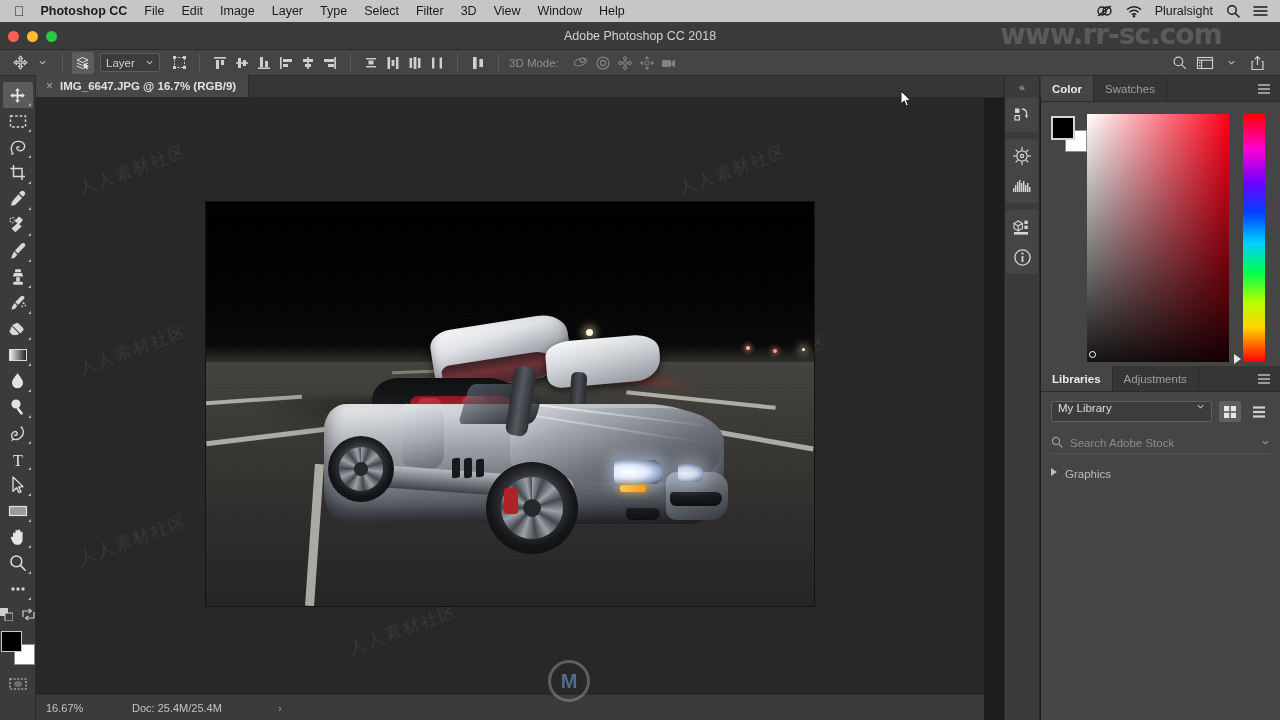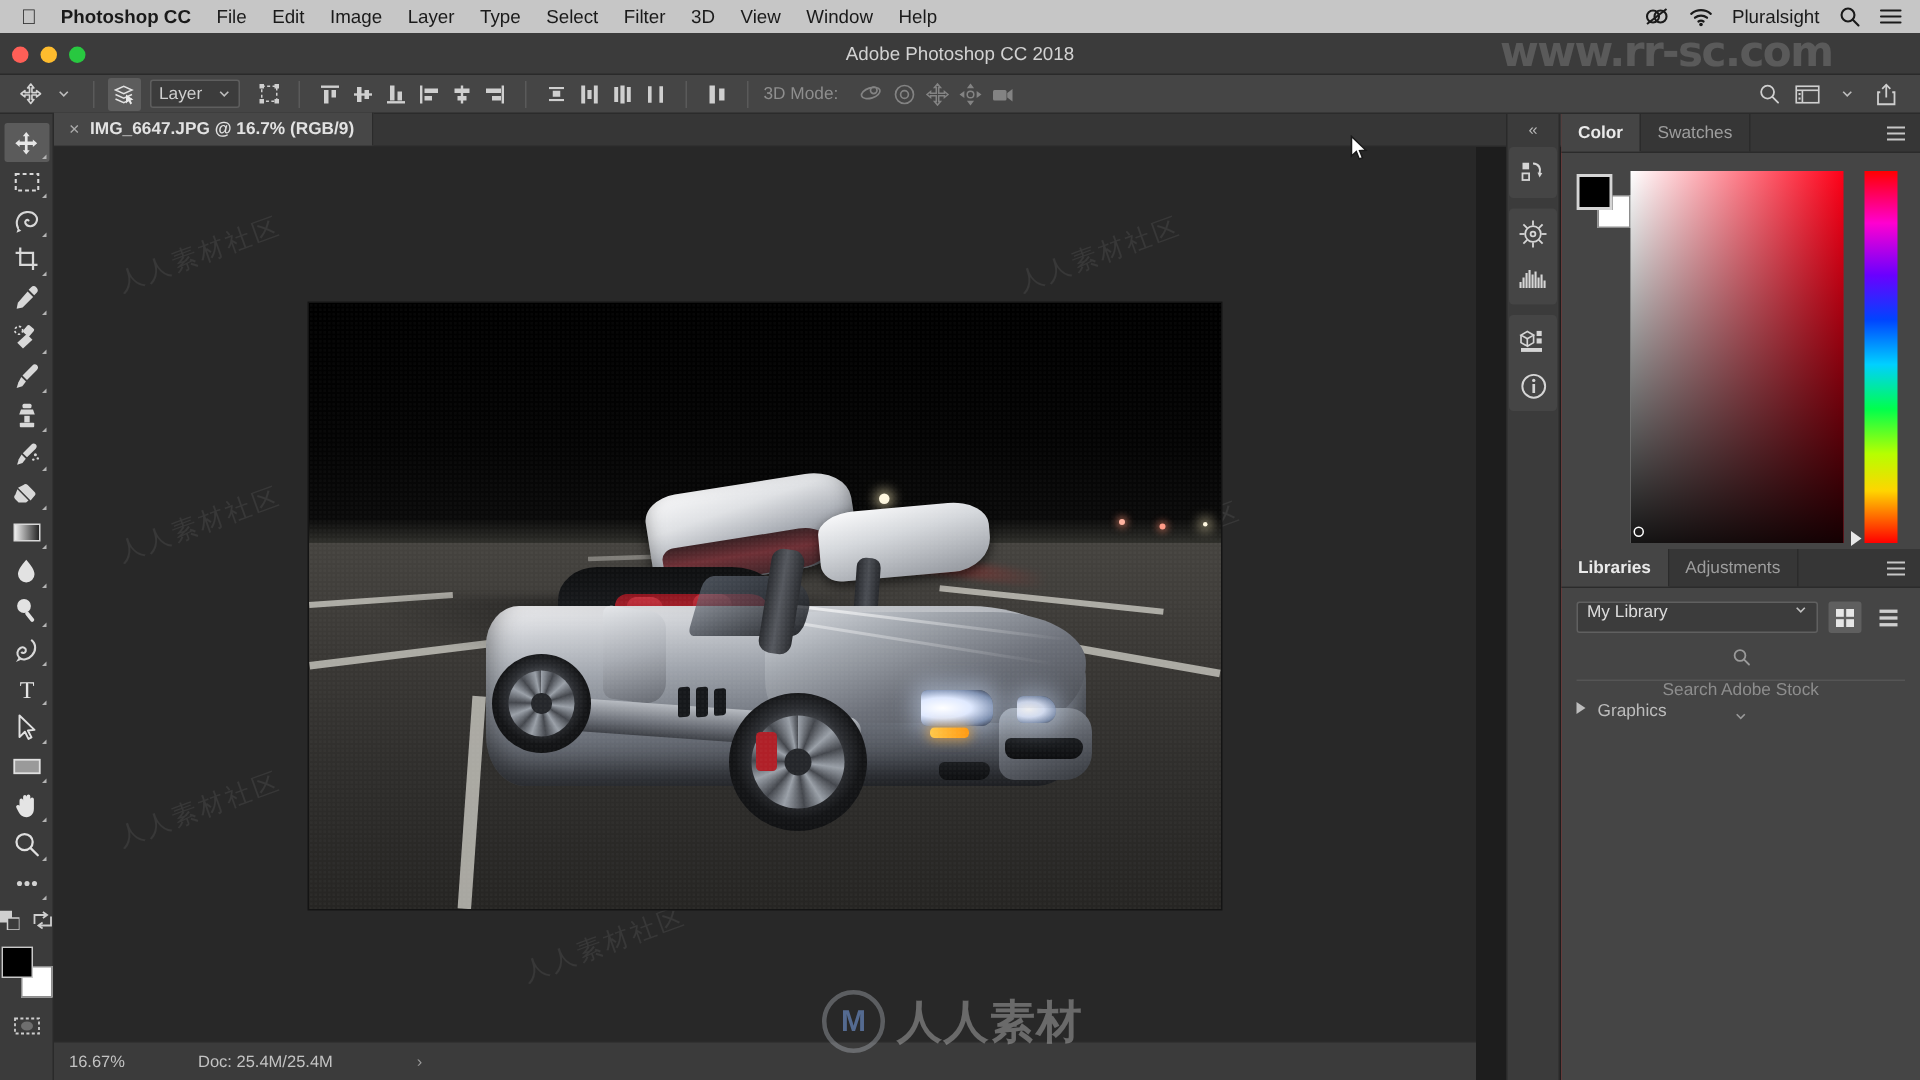--- a/index.html
+++ b/index.html
@@ -232,21 +232,21 @@
   #rail{
     position:absolute; left:1004px; top:76px; width:36px; height:644px;
     background:#3b3b3b; border-left:1px solid #2a2a2a; border-right:1px solid #2a2a2a;
     display:flex; flex-direction:column; align-items:center;
   }
   #rail .collapse{ height:22px; width:36px; display:flex; align-items:center; justify-content:center; color:#b9b9b9; font-size:11px; }
   .rail-group{ width:32px; background:#454545; border-radius:3px; margin-bottom:7px; padding:2px 0; }
   .rail-btn{ width:32px; height:30px; display:flex; align-items:center; justify-content:center; }
 
   
-  #panels{ position:absolute; left:1041px; top:76px; width:239px; height:644px; background:#ef4444; }
+  #panels{ position:absolute; left:1041px; top:76px; width:239px; height:644px; background:#8b5cf6; }
   .panel-tabs{
     height:26px; background:#363636; display:flex; align-items:stretch; border-bottom:1px solid #2b2b2b;
   }
   .ptab{
     display:flex; align-items:center; padding:0 11px; font-size:11.5px; color:#9e9e9e;
     border-right:1px solid #2b2b2b;
   }
   .ptab.active{ background:#454545; color:#eaeaea; font-weight:bold; }
   .pmenu{ margin-left:auto; display:flex; align-items:center; padding:0 9px; }
 
@@ -276,21 +276,21 @@
   .lib-row{ display:flex; align-items:center; gap:7px; }
   .lib-select{
     flex:1; height:21px; background:#3c3c3c; border:1px solid #606060; border-radius:2px;
     display:flex; justify-content:space-between; padding:0 6px;
     font-size:11.5px; color:#dcdcdc;
   }
   .view-btn{ width:22px; height:21px; display:flex; align-items:center; justify-content:center; border-radius:2px; }
   .view-btn.active{ background:#5f5f5f; }
   .lib-search{
     margin-top:10px; height:22px; border-bottom:1px solid #555; display:flex; align-items:center; gap:7px;
-    font-size:11.5px; color:#8d8d8d;flex-direction:column;
+    font-size:11.5px; color:#8d8d8d;
   }
   .lib-search .ph{ flex:1; font-style:normal; }
   .lib-section{ margin-top:14px; display:flex; align-items:flex-start; gap:8px; font-size:11.5px; color:#bcbcbc; }
   .tri{ width:0; height:0; border-top:4px solid transparent; border-bottom:4px solid transparent; border-left:6px solid #bdbdbd; }
 
   
   .wm-url{
     position:absolute; left:1000px; top:18px; font-size:28px; font-weight:bold;
     color:rgba(255,255,255,.16); letter-spacing:-1px; font-family:"DejaVu Sans", sans-serif;
     pointer-events:none; user-select:none;
@@ -1064,18 +1064,17 @@
         <span>Graphics</span>
       </div>
     </div>
   </div>
 
 </div>
 
 <div class="wm-url">www.rr-sc.com</div>
 <div class="wm-logo">
   <span class="ring">M</span>
-  <span class="cn">人人素材</span>
 </div>
 
 <svg id="cursor" viewBox="0 0 12 18">
   <path d="M1 1 L1 14 L4.2 11 L6.2 16 L8.3 15.1 L6.4 10.4 L10.6 10.2 Z" fill="#ffffff" stroke="#1a1a1a" stroke-width="1"></path>
 </svg>
 
 </body></html>

